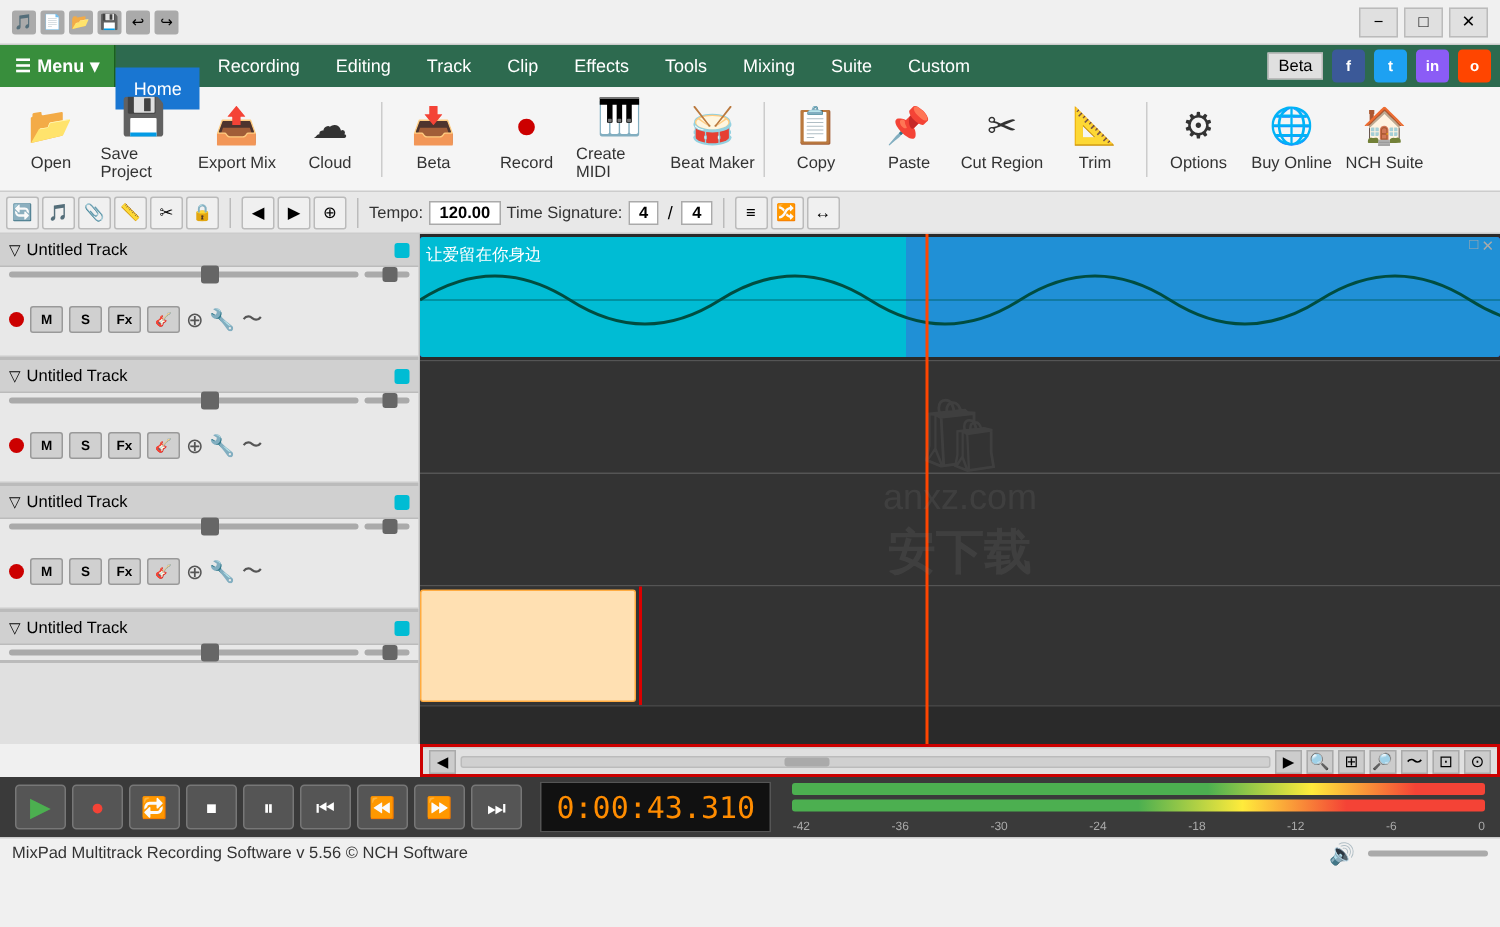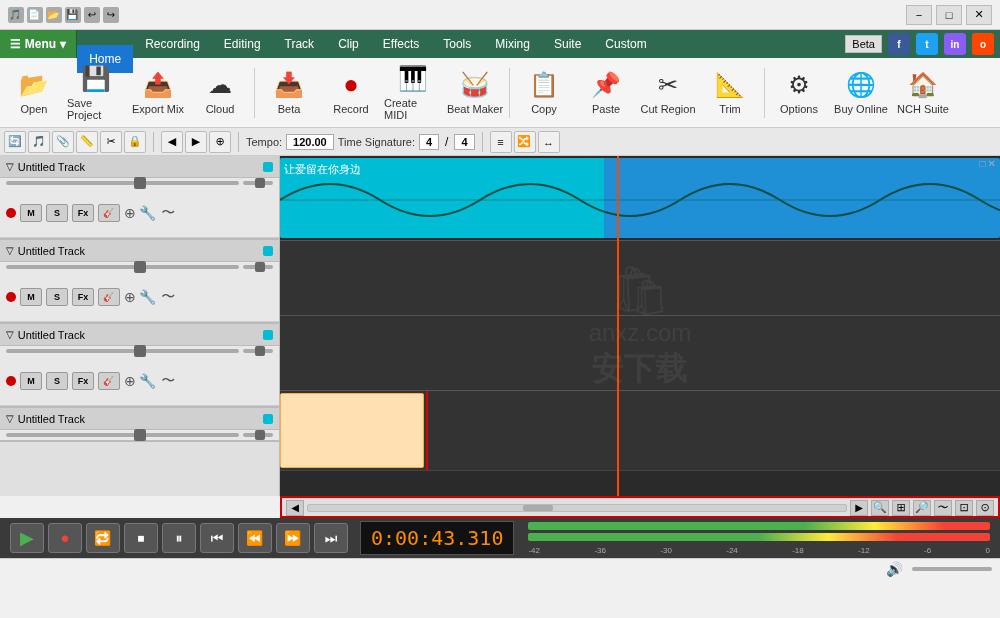--- a/index.html
+++ b/index.html
@@ -565,17 +565,18 @@
         <span style="font-size:8px; color:#aaa;">-18</span>
         <span style="font-size:8px; color:#aaa;">-12</span>
         <span style="font-size:8px; color:#aaa;">-6</span>
         <span style="font-size:8px; color:#aaa;">0</span>
       </div>
     </div>
   </div>
 </div>
 
 <div id="statusbar">
+  <span>MixPad Multitrack Recording Software v 5.56 © NCH Software</span>
   <div id="statusbar-right">
     <span class="vol-icon">🔊</span>
     <div class="status-slider"></div>
   </div>
 </div>
 
 </body></html>

